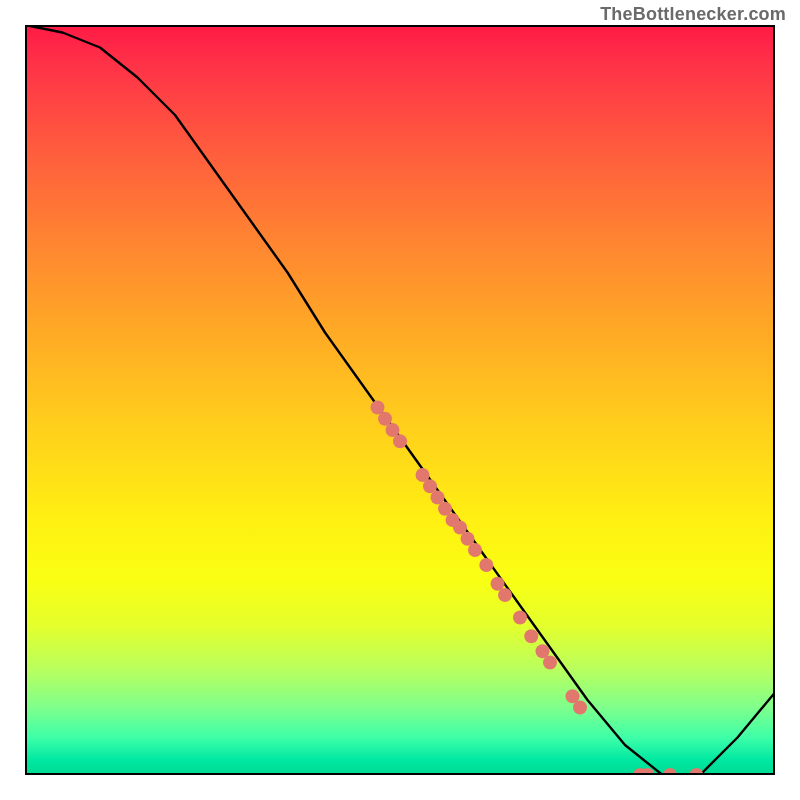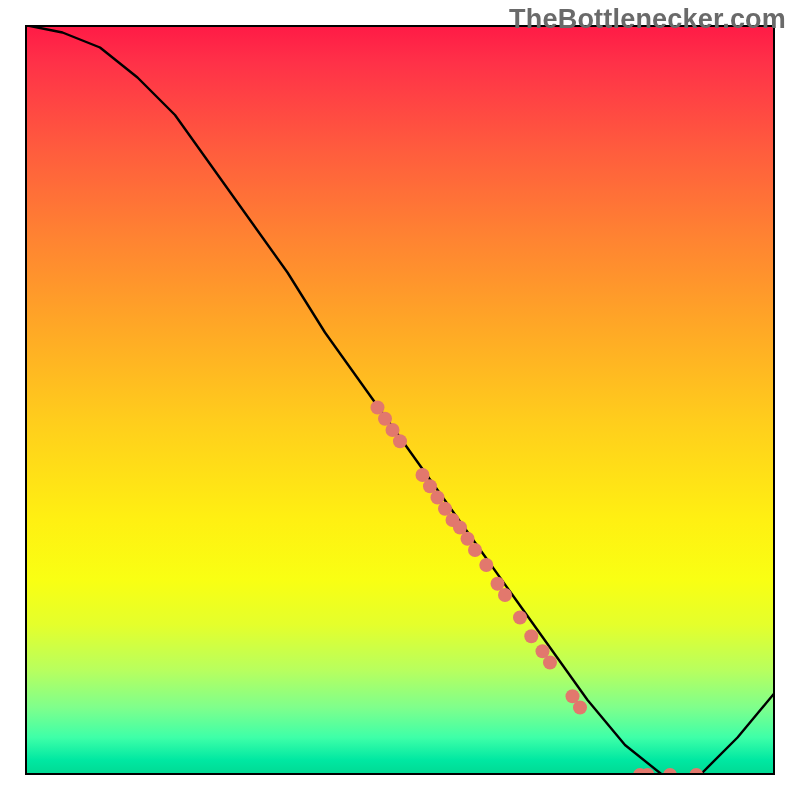--- a/index.html
+++ b/index.html
@@ -13,21 +13,21 @@
   }
   .wrap {
     position: relative;
     width: 800px;
     height: 800px;
   }
   .watermark {
     position: absolute;
     top: 4px;
     right: 14px;
-    font-size: 27px;
+    font-size: 18px;
     font-weight: 600;
     color: #6a6a6a;
     letter-spacing: 0.2px;
     z-index: 20;
   }
   .plot {
     position: absolute;
     left: 25px;
     top: 25px;
     width: 750px;

